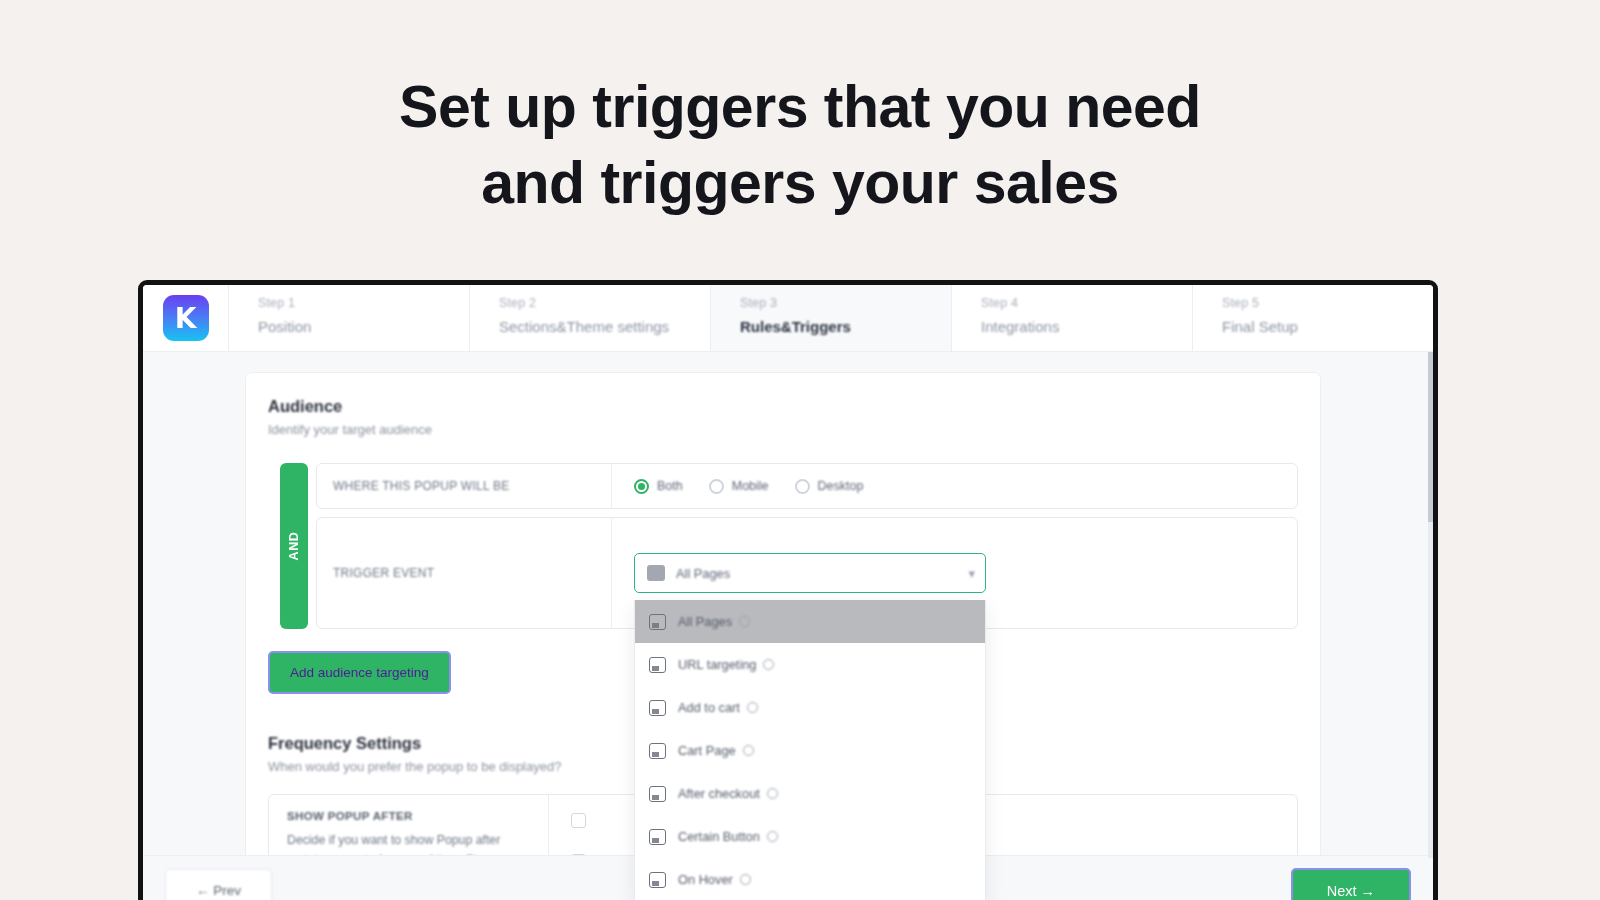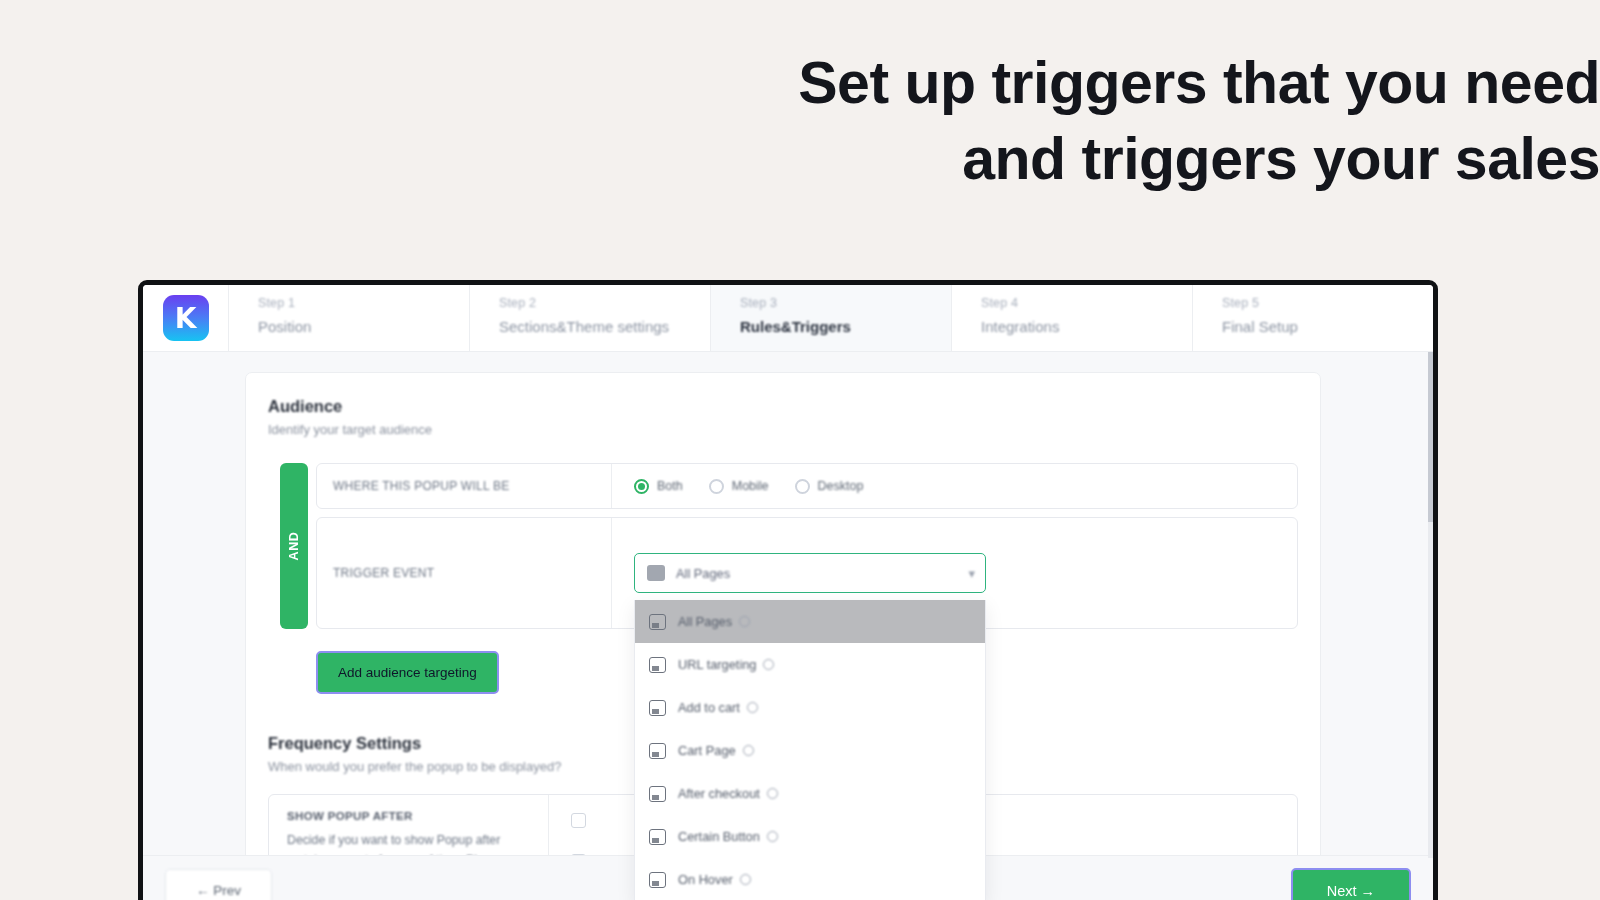--- a/index.html
+++ b/index.html
@@ -6,22 +6,22 @@
   html, body {
     width: 1600px; height: 900px;
     background: #f4f1ee;
     font-family: "Liberation Sans", sans-serif;
     overflow: hidden;
   }
 
   
   .hero {
     width: 1600px;
-    padding-top: 46px;
-    text-align: right;
+    padding-top: 70px;
+    text-align: center;
   }
   .hero h1 {
     font-size: 59px;
     line-height: 1.28;
     font-weight: 700;
     letter-spacing: -0.5px;
     color: #14161c;
   }
   .hero h1 span { display: block; }
 
@@ -221,27 +221,26 @@
     filter: blur(1.05px);
   }
   .info-i {
     width: 11px; height: 11px; border-radius: 50%;
     border: 1.3px solid #9aa1ae; display: inline-block;
   }
 
   
   .btn-green {
     display: inline-flex; align-items: center; justify-content: center;
-    background: #2fb465; color: #0f172a;
+    background: #2fb465; color: #4c1d95;
     border-radius: 5px;
     font-size: 13.5px;
     border: 2px solid #8d8ef0;
     padding: 12px 20px;
     margin-top: 22px;
-    margin-left: 48px;
   }
 
   
   .freq { margin-top: 40px; }
   .freq-card {
     margin-top: 20px;
     border: 1px solid #e7e9ee;
     border-radius: 6px;
     display: flex;
     height: 120px;

